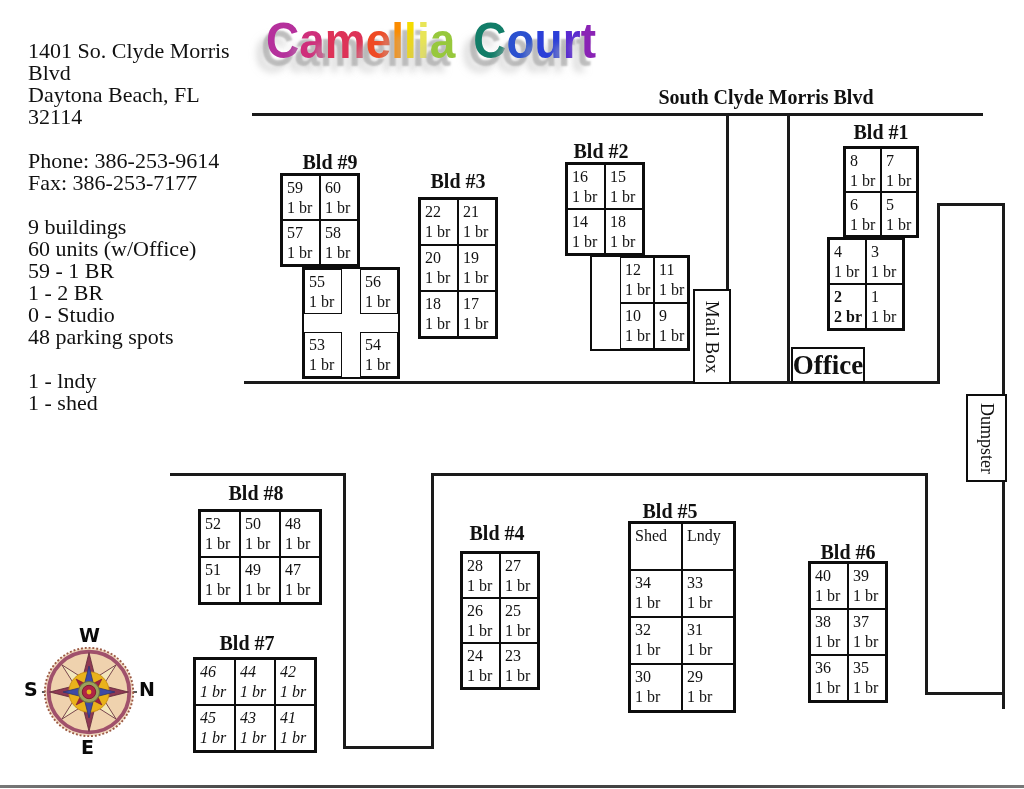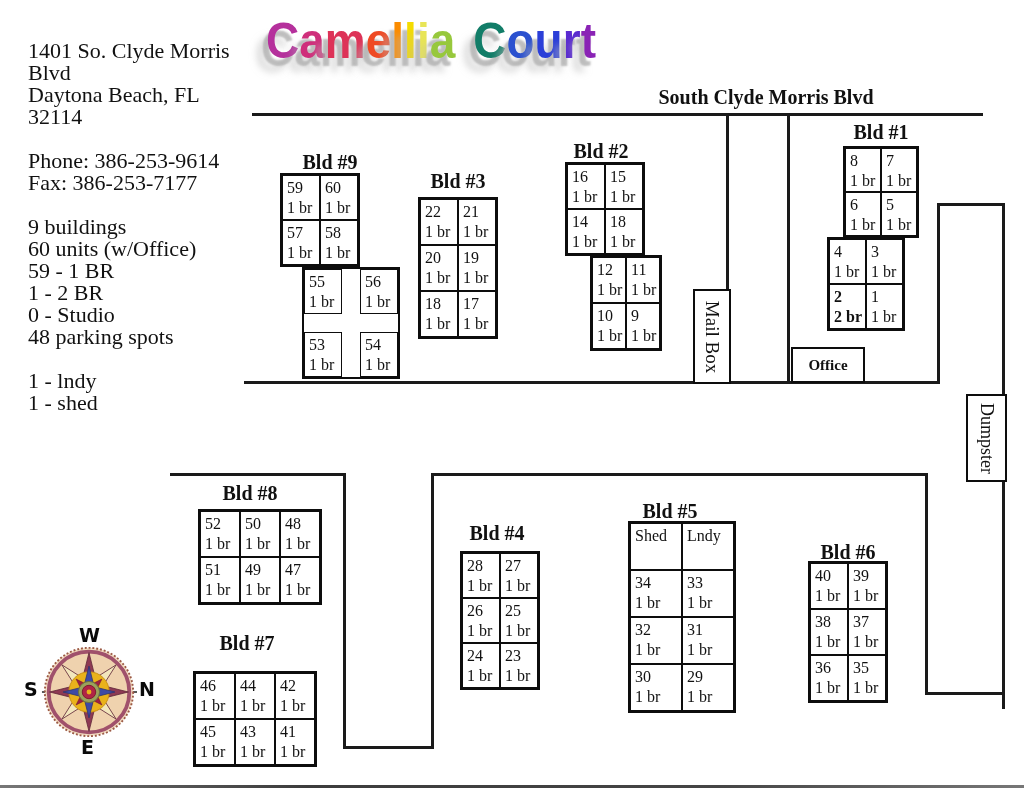--- a/index.html
+++ b/index.html
@@ -32,21 +32,21 @@
   .unit-grid{
     position:absolute;display:grid;border:2px solid #0d0d0d;background:#fff;
     grid-template-columns:repeat(var(--cols), var(--cw));grid-auto-rows:var(--ch);
   }
   .cell{border:1px solid #0d0d0d;padding:2px 2px 0 4px;font-size:16px;line-height:20px;overflow:hidden;}
   .cell .unit-no{display:block;}
   .cell.bold{font-weight:bold;}
   
   .mapbox{position:absolute;border:2px solid #0d0d0d;background:#fff;display:flex;align-items:center;justify-content:center;}
   .vtext{transform:rotate(90deg);white-space:nowrap;font-size:19px;}
-  .office-box{font-weight:bold;font-size:15px;}
+  .office-box{font-weight:bold;font-size:27px;}
   
   .compass-letter{position:absolute;font-family:"DejaVu Sans", sans-serif;font-weight:bold;font-size:19px;color:#0a0a0a;}
 </style>
 </head>
 <body>
 
 <div class="page">
 
   <div class="info">
     <div class="line">1401 So. Clyde Morris</div>
@@ -167,21 +167,21 @@
       </div>
       <div class="cell">
         <div class="unit-no">14</div>
         <div class="unit-type">1 br</div>
       </div>
       <div class="cell">
         <div class="unit-no">18</div>
         <div class="unit-type">1 br</div>
       </div>
     </div>
-  <div class="unit-grid" style="left:590px;top:255px;--cols:2;--cw:34px;--ch:46px;">
+  <div class="unit-grid" style="left:590px;top:255px;padding-left:28px;--cols:2;--cw:34px;--ch:46px;">
       <div class="cell">
         <div class="unit-no">12</div>
         <div class="unit-type">1 br</div>
       </div>
       <div class="cell">
         <div class="unit-no">11</div>
         <div class="unit-type">1 br</div>
       </div>
       <div class="cell">
         <div class="unit-no">10</div>
@@ -236,21 +236,21 @@
   </div>
 
   <div class="mapbox office-box" style="left:791px;top:347px;width:70px;height:32px;">
     <span>Office</span>
   </div>
 
   <div class="mapbox" style="left:966px;top:394px;width:37px;height:84px;">
     <span class="vtext" style="font-size:18px">Dumpster</span>
   </div>
 
-  <div class="bld-title" style="left:250px;top:482px;">Bld #8</div>
+  <div class="bld-title" style="left:256px;top:482px;">Bld #8</div>
   <div class="unit-grid" style="left:198px;top:509px;--cols:3;--cw:40px;--ch:46px;">
       <div class="cell">
         <div class="unit-no">52</div>
         <div class="unit-type">1 br</div>
       </div>
       <div class="cell">
         <div class="unit-no">50</div>
         <div class="unit-type">1 br</div>
       </div>
       <div class="cell">
@@ -265,21 +265,21 @@
         <div class="unit-no">49</div>
         <div class="unit-type">1 br</div>
       </div>
       <div class="cell">
         <div class="unit-no">47</div>
         <div class="unit-type">1 br</div>
       </div>
     </div>
 
   <div class="bld-title" style="left:247px;top:632px;">Bld #7</div>
-  <div class="unit-grid" style="left:193px;top:671px;--cols:3;--cw:40px;--ch:46px;">
+  <div class="unit-grid" style="left:193px;top:657px;font-style:italic;--cols:3;--cw:40px;--ch:46px;">
       <div class="cell">
         <div class="unit-no">46</div>
         <div class="unit-type">1 br</div>
       </div>
       <div class="cell">
         <div class="unit-no">44</div>
         <div class="unit-type">1 br</div>
       </div>
       <div class="cell">
         <div class="unit-no">42</div>

